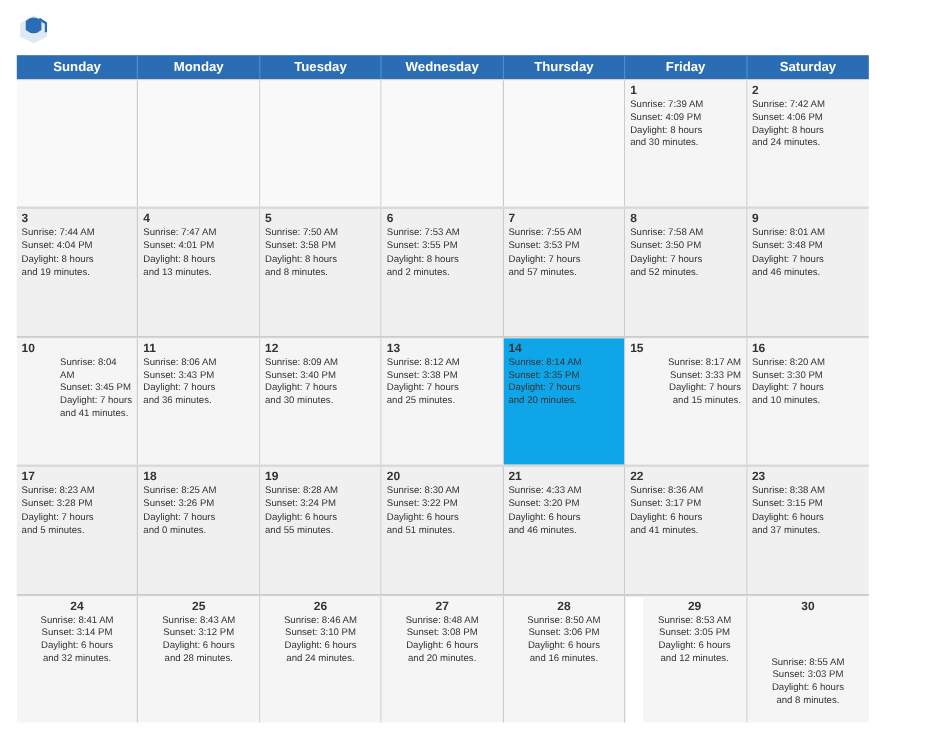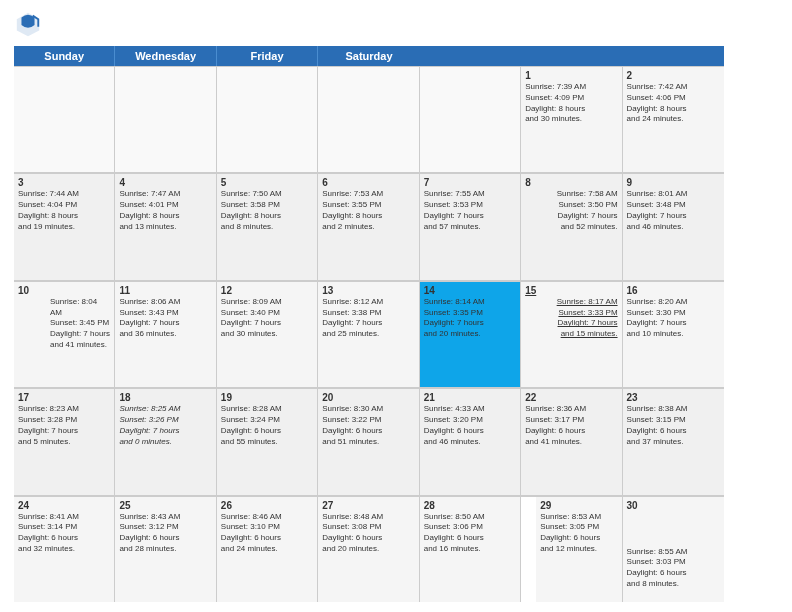--- a/index.html
+++ b/index.html
@@ -82,21 +82,21 @@
       flex: 1;
       display: flex;
       flex-direction: column;
     }
     .cal-row {
       display: grid;
       grid-template-columns: repeat(7, 1fr);
       flex: 1;
       border-bottom: 1px solid #ccc;
     }
-    .cal-row:last-child { border-bottom: none; }
+    .cal-row:last-child { border-bottom: none; text-align: center; }
     .cal-cell {
       border-right: 1px solid #ccc;
       padding: 3px 4px;
       font-size: 8.5px;
       color: #333;
       background: #fff;
       vertical-align: top;
       min-height: 0;
     }
     .cal-cell:last-child { border-right: none; }
@@ -133,21 +133,24 @@
     </div>
     <div class="title-block">
       <div class="month-title"></div>
       <div class="location"></div>
     </div>
   </div>
 
   <div class="calendar">
     <div class="cal-header">
     <div class="cal-header-cell">Sunday</div>
+        <div class="cal-header-cell">Monday</div>
+        <div class="cal-header-cell">Tuesday</div>
         <div class="cal-header-cell">Wednesday</div>
+        <div class="cal-header-cell">Thursday</div>
         <div class="cal-header-cell">Friday</div>
         <div class="cal-header-cell">Saturday</div>
       </div>
     <div class="cal-body">
     <div class="cal-row border-top">
           <div class="cal-cell empty"></div>
           <div class="cal-cell empty"></div>
           <div class="cal-cell empty"></div>
           <div class="cal-cell empty"></div>
           <div class="cal-cell empty"></div>
@@ -197,21 +200,21 @@
           </div>
           <div class="cal-cell shaded">
             <span class="day-num">7</span>
             <div class="info" style="white-space: pre-line;">Sunrise: 7:55 AM
 Sunset: 3:53 PM
 Daylight: 7 hours
 and 57 minutes.</div>
           </div>
           <div class="cal-cell shaded">
             <span class="day-num">8</span>
-            <div class="info" style="white-space: pre-line; text-align: right;">Sunrise: 7:58 AM
+            <div class="info" style="white-space: pre-line;">Sunrise: 7:58 AM
 Sunset: 3:50 PM
 Daylight: 7 hours
 and 52 minutes.</div>
           </div>
           <div class="cal-cell shaded">
             <span class="day-num">9</span>
             <div class="info" style="white-space: pre-line;">Sunrise: 8:01 AM
 Sunset: 3:48 PM
 Daylight: 7 hours
 and 46 minutes.</div>
@@ -246,21 +249,21 @@
 Daylight: 7 hours
 and 25 minutes.</div>
           </div>
           <div class="cal-cell" style="background: #0ea5e9;">
             <span class="day-num">14</span>
             <div class="info" style="white-space: pre-line;">Sunrise: 8:14 AM
 Sunset: 3:35 PM
 Daylight: 7 hours
 and 20 minutes.</div>
           </div>
-          <div class="cal-cell" style="background: rgb(245, 245, 245); text-decoration: underline;">
+          <div class="cal-cell" style="background: rgb(245, 245, 245);">
             <span class="day-num">15</span>
             <div class="info" style="white-space: pre-line; text-align: right;">Sunrise: 8:17 AM
 Sunset: 3:33 PM
 Daylight: 7 hours
 and 15 minutes.</div>
           </div>
           <div class="cal-cell" style="background: rgb(245, 245, 245);">
             <span class="day-num">16</span>
             <div class="info" style="white-space: pre-line;">Sunrise: 8:20 AM
 Sunset: 3:30 PM
@@ -271,21 +274,21 @@
         <div class="cal-row border-top">
           <div class="cal-cell shaded">
             <span class="day-num">17</span>
             <div class="info" style="white-space: pre-line;">Sunrise: 8:23 AM
 Sunset: 3:28 PM
 Daylight: 7 hours
 and 5 minutes.</div>
           </div>
           <div class="cal-cell shaded">
             <span class="day-num">18</span>
-            <div class="info" style="white-space: pre-line; font-style: italic;">Sunrise: 8:25 AM
+            <div class="info" style="white-space: pre-line;">Sunrise: 8:25 AM
 Sunset: 3:26 PM
 Daylight: 7 hours
 and 0 minutes.</div>
           </div>
           <div class="cal-cell shaded">
             <span class="day-num">19</span>
             <div class="info" style="white-space: pre-line;">Sunrise: 8:28 AM
 Sunset: 3:24 PM
 Daylight: 6 hours
 and 55 minutes.</div>

